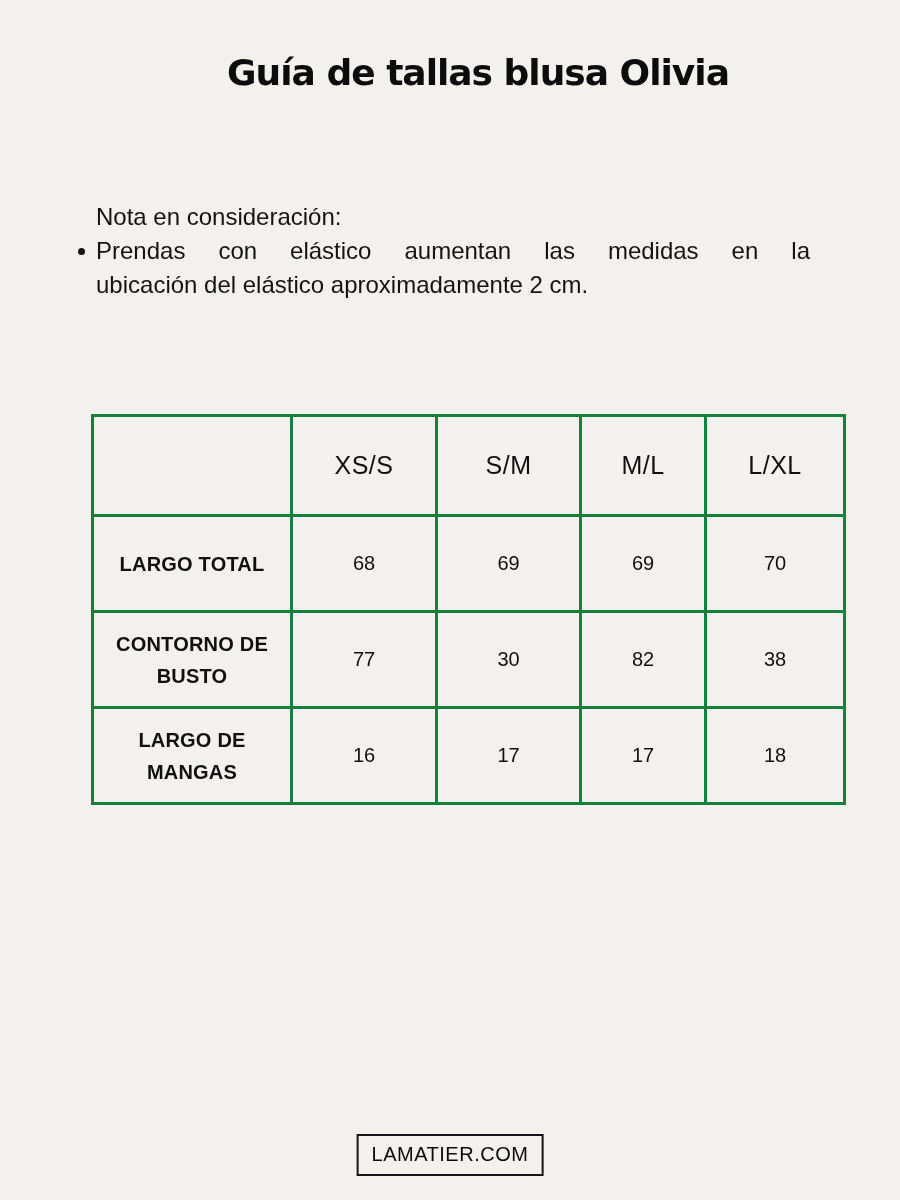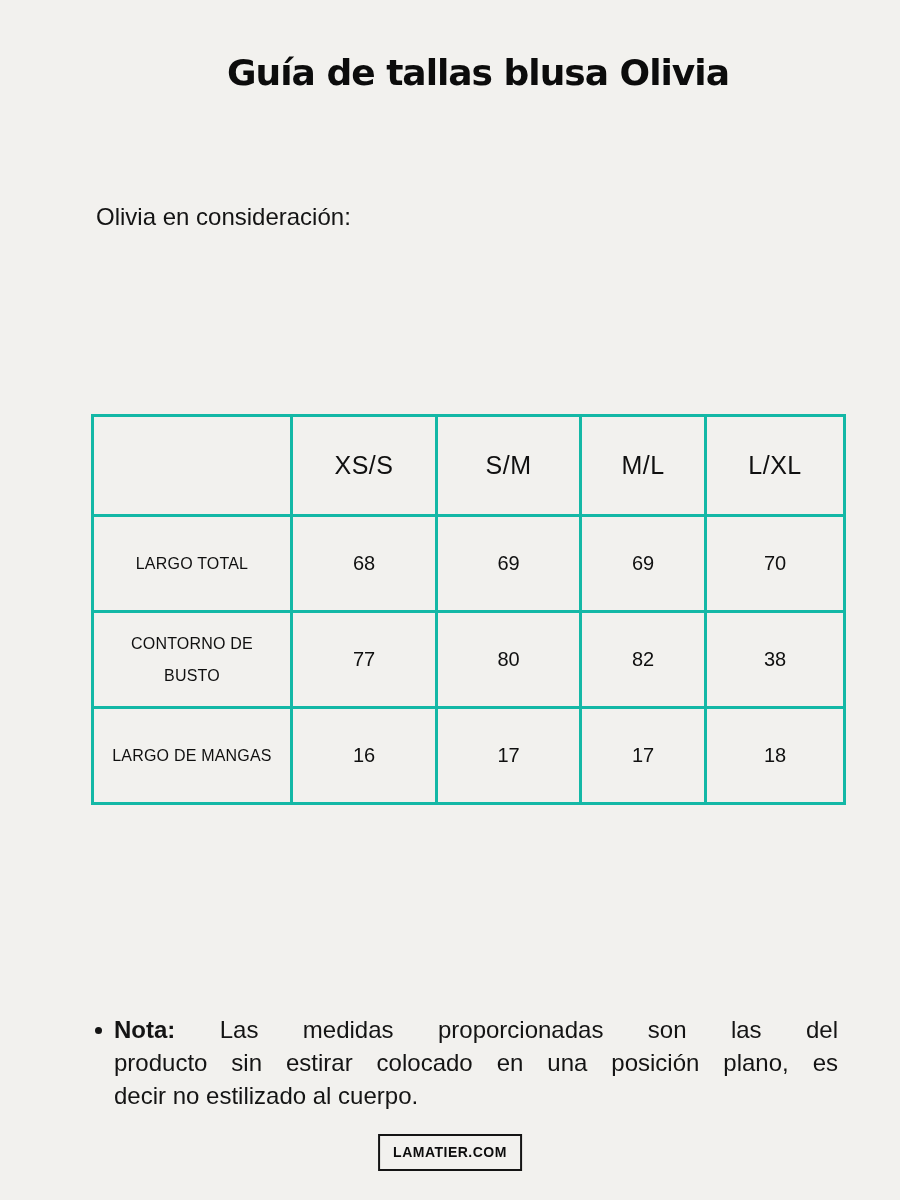--- a/index.html
+++ b/index.html
@@ -57,33 +57,34 @@
   
   .size-table {
     position: absolute;
     top: 414px; left: 91px;
     border-collapse: collapse;
     table-layout: fixed;
     width: 752px;
     color: #101010;
   }
   .size-table th, .size-table td {
-    border: 3px solid #14b8a6;
+    border: 3px solid #15803d;
     text-align: center;
     vertical-align: middle;
     font-weight: normal;
     background: #f2f1ee;
   }
   .size-table tr.header-row th { height: 95px; font-size: 25px; letter-spacing: 0.5px; }
   .size-table tr.data-row td { height: 91px; }
   .size-table td.row-label {
-    font-size: 16px;
+    font-size: 20px;
     line-height: 32px;
     padding: 0 10px;
     letter-spacing: 0.2px;
+    font-weight: bold;
   }
   .size-table td.value-cell { font-size: 20px; }
 
   
   .note {
     position: absolute;
     top: 1013px; left: 95px; width: 743px;
     font-size: 24px;
     line-height: 33px;
     color: #141414;
@@ -94,37 +95,44 @@
   
   .footer-box {
     position: absolute;
     top: 1134px; left: 50%;
     transform: translateX(-50%);
     border: 2px solid #141414;
     padding: 7px 13px 8px 13px;
     background: #f2f1ee;
   }
   .footer-brand {
-    font-weight: bold;
-    font-size: 14px;
+    font-weight: normal;
+    font-size: 20px;
     letter-spacing: 0.5px;
     color: #0c0c0c;
     white-space: nowrap;
   }
 </style>
 </head>
 <body>
 
 <div class="page">
 
   <h1 class="title">Guía de tallas blusa Olivia</h1>
 
   <section class="considerations">
-    <p class="cons-heading">Olivia en consideración:</p>
+    <p class="cons-heading">Nota en consideración:</p>
 
+    <div class="bullet-row">
+      <span class="bullet-dot"></span>
+      <div class="bullet-text">
+        <div class="line fill">Prendas con elástico aumentan las medidas en la</div>
+        <div class="line">ubicación del elástico aproximadamente 2 cm.</div>
+      </div>
+    </div>
 
   </section>
 
   <table class="size-table">
     <colgroup>
       <col style="width:199px">
       <col style="width:145px">
       <col style="width:144px">
       <col style="width:125px">
       <col style="width:139px">
@@ -140,42 +148,32 @@
       <tr class="data-row">
         <td class="row-label">LARGO TOTAL</td>
         <td class="value-cell">68</td>
         <td class="value-cell">69</td>
         <td class="value-cell">69</td>
         <td class="value-cell">70</td>
       </tr>
       <tr class="data-row">
         <td class="row-label">CONTORNO DE BUSTO</td>
         <td class="value-cell">77</td>
-        <td class="value-cell">80</td>
+        <td class="value-cell">30</td>
         <td class="value-cell">82</td>
         <td class="value-cell">38</td>
       </tr>
       <tr class="data-row">
         <td class="row-label">LARGO DE MANGAS</td>
         <td class="value-cell">16</td>
         <td class="value-cell">17</td>
         <td class="value-cell">17</td>
         <td class="value-cell">18</td>
       </tr>
     </tbody>
   </table>
 
-  <section class="note">
-    <div class="bullet-row">
-      <span class="bullet-dot"></span>
-      <div class="bullet-text">
-        <div class="line fill"><b class="note-label">Nota:</b> <span>Las medidas proporcionadas son las del</span></div>
-        <div class="line fill">producto sin estirar colocado en una posición plano, es</div>
-        <div class="line">decir no estilizado al cuerpo.</div>
-      </div>
-    </div>
-  </section>
 
   <div class="footer-box">
     <span class="footer-brand">LAMATIER.COM</span>
   </div>
 
 </div>
 
 </body></html>

